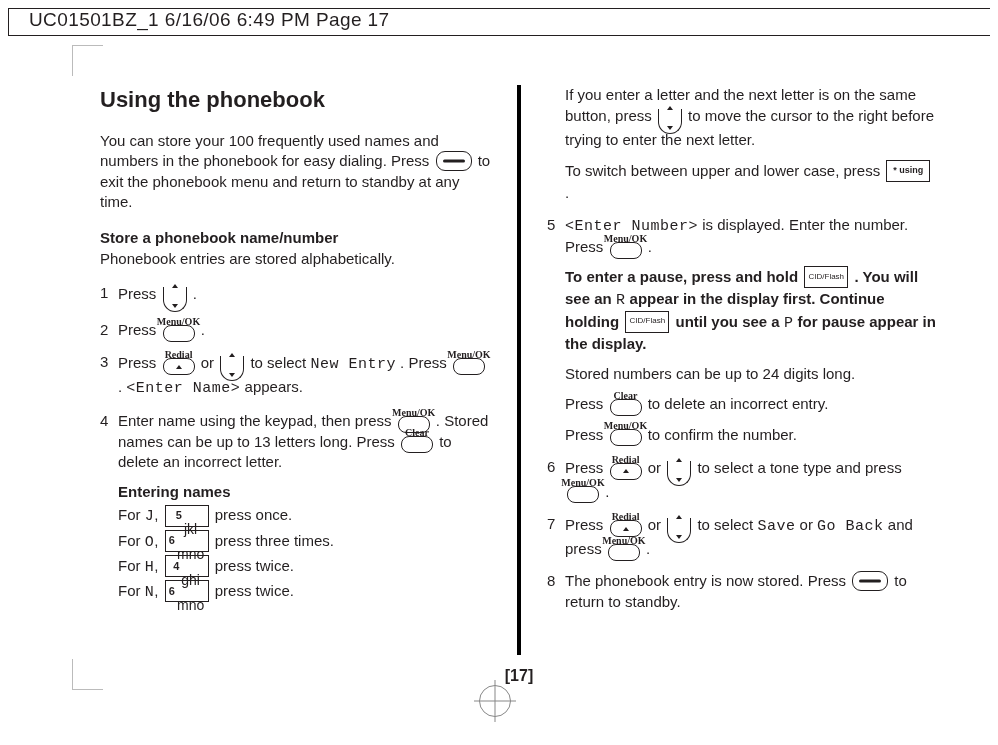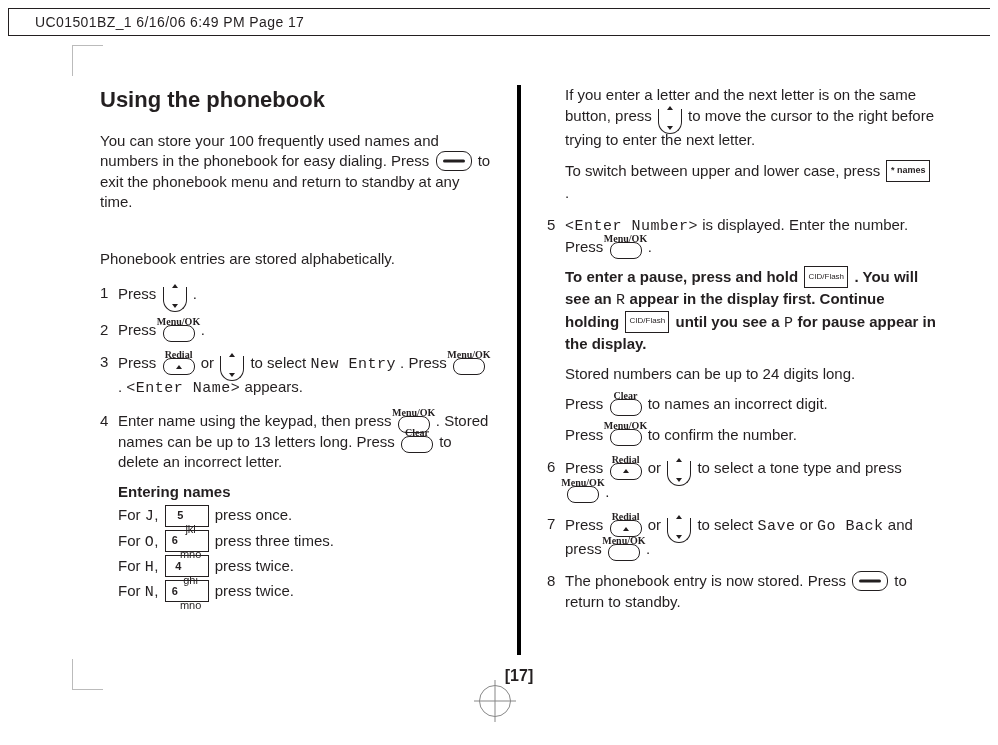--- a/index.html
+++ b/index.html
@@ -18,24 +18,24 @@
     box-sizing: border-box;
   }
   .header-bar {
     position: absolute;
     top: 8px;
     left: 8px;
     right: 8px;
     height: 26px;
     border: 1px solid #231f20;
     border-right: none;
-    font-size: 14px;
+    font-size: 19px;
     display: flex;
-    align-items: center;
-    padding-left: 26px;
+    align-items: flex-start;
+    padding-left: 20px;
     letter-spacing: 0.4px;
   }
   .crop-tl, .crop-tr, .crop-bl, .crop-br, .crop-center-top, .crop-center-bottom {
     position: absolute;
     width: 40px;
     height: 40px;
   }
   .crop-center-bottom {
     bottom: 20px; left: 50%; transform: translateX(-50%);
   }
@@ -148,21 +148,21 @@
     border: 1.5px solid #231f20;
     font-size: 11px;
     font-weight: bold;
     display: inline-flex;
     align-items: center;
     justify-content: center;
     padding: 0 3px;
     position: relative;
     top: -1px;
   }
-  .key-keypad .sub { font-size: 11px; font-weight: normal; margin-left: 2px; margin-top: 28px; }
+  .key-keypad .sub { font-size: 14px; font-weight: normal; margin-left: 2px; margin-top: 28px; }
 
   .page-num {
     position: absolute;
     left: 50%;
     bottom: -30px;
     transform: translateX(-50%);
     font-weight: bold;
     font-size: 16px;
   }
 
@@ -194,21 +194,21 @@
     <div class="col col-left">
       <h2 class="section-title">Using the phonebook</h2>
 
       <div class="para">
         <span>You can store your 100 frequently used names and numbers in the phonebook for easy dialing. Press </span>
         <span class="key key-end"></span>
         <span> to exit the phonebook menu and return to standby at any time.</span>
       </div>
 
       <div class="para">
-        <br>
+        <span class="bold">Store a phonebook name/number</span><br>
         <span>Phonebook entries are stored alphabetically.</span>
       </div>
 
       <div class="step">
         <div class="step-num">1</div>
         <div class="step-body">
           <span>Press </span>
           <span class="key key-nav"></span>
           <span> .</span>
         </div>
@@ -294,21 +294,21 @@
       <div class="step">
         <div class="step-num"></div>
         <div class="step-body">
           <span>If you enter a letter and the next letter is on the same button, press </span>
           <span class="key key-nav"></span>
           <span> to move the cursor to the right before trying to enter the next letter.</span>
 
           <div class="sub-para">
             <span>To switch between upper and lower case, press </span>
             <span class="key key-keypad" style="font-size:9px;">
-                <span>* names</span>
+                <span>* using</span>
               </span>
             <span> .</span>
           </div>
         </div>
       </div>
 
       <div class="step">
         <div class="step-num">5</div>
         <div class="step-body">
           <span class="mono">&lt;Enter Number&gt;</span>
@@ -330,21 +330,21 @@
             <span> until you see a </span>
             <span class="mono" style="font-weight:normal;">P</span>
             <span> for pause appear in the display.</span>
           </div>
 
           <div class="sub-para">Stored numbers can be up to 24 digits long.</div>
 
           <div class="sub-para">
             <span>Press </span>
             <span class="key key-soft"><span class="lbl">Clear</span></span>
-            <span> to names an incorrect digit.</span>
+            <span> to delete an incorrect entry.</span>
           </div>
 
           <div class="sub-para">
             <span>Press </span>
             <span class="key key-soft"><span class="lbl">Menu/OK</span></span>
             <span> to confirm the number.</span>
           </div>
         </div>
       </div>
 

